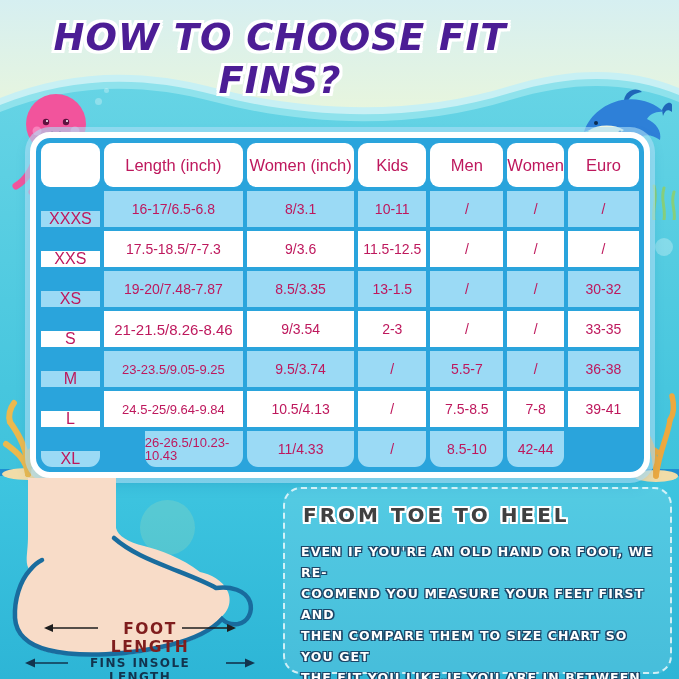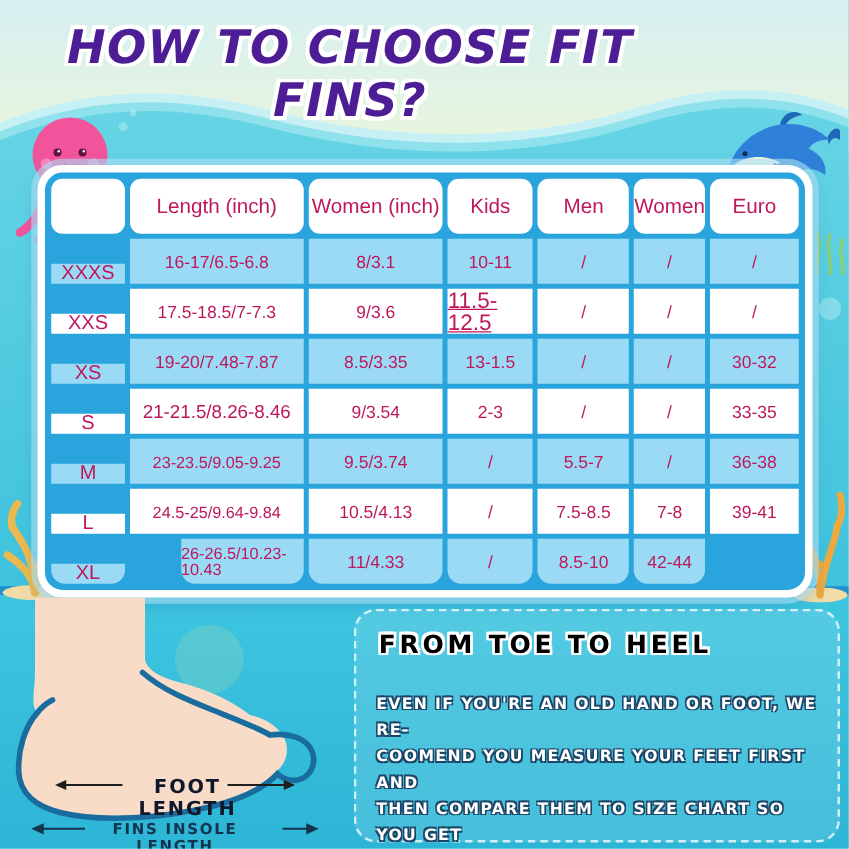--- a/index.html
+++ b/index.html
@@ -32,33 +32,33 @@
   .cell.head{border-radius:9px;font-size:16.5px;}
   .cell.alt{background:#9bdaf5;}
   .cell.rowlabel{font-size:16px;margin-top:20px;}
   .cell.lastrow{border-bottom-left-radius:11px;border-bottom-right-radius:11px;}
 
   
   .panel{position:absolute;left:283px;top:487px;width:389px;height:187px;box-sizing:border-box;
     border:2px dashed rgba(255,255,255,.75);border-radius:18px;
     background:rgba(255,255,255,.12);padding:12px 16px;}
   .panel-heading{font-family:"DejaVu Sans",sans-serif;font-weight:800;font-size:20px;
-    letter-spacing:3px;color:#000000;margin:2px 0 25px 2px;
+    letter-spacing:3px;color:#404040;margin:2px 0 14px 2px;
     text-shadow:-2px -2px 0 #fff,2px -2px 0 #fff,-2px 2px 0 #fff,2px 2px 0 #fff,
       0 -2px 0 #fff,0 2px 0 #fff,-2px 0 0 #fff,2px 0 0 #fff;}
   .panel-body{font-family:"DejaVu Sans",sans-serif;font-weight:700;font-size:12.5px;
     letter-spacing:1.1px;line-height:21px;color:#ffffff;white-space:pre-line;
     text-shadow:-1.3px -1.3px 0 #1c4668,1.3px -1.3px 0 #1c4668,
       -1.3px 1.3px 0 #1c4668,1.3px 1.3px 0 #1c4668;}
 
   
   .foot-svg{position:absolute;left:10px;top:478px;width:260px;height:200px;}
   .label-foot-length{position:absolute;left:95px;top:620px;width:110px;text-align:center;
     font-family:"DejaVu Sans",sans-serif;font-weight:700;font-size:15.5px;
-    letter-spacing:1.5px;color:#0f172a;}
+    letter-spacing:1.5px;color:#7f1d1d;}
   .label-insole{position:absolute;left:70px;top:656px;width:140px;text-align:center;
     font-family:"DejaVu Sans",sans-serif;font-weight:700;font-size:12px;
     letter-spacing:1.4px;color:#12344e;}
 
   
   .octopus{position:absolute;left:8px;top:88px;}
   .dolphin{position:absolute;left:580px;top:86px;}
   .coral-left{position:absolute;left:0px;top:388px;}
   .coral-right{position:absolute;left:632px;top:386px;}
   .seaweed{position:absolute;left:648px;top:178px;}
@@ -168,21 +168,21 @@
         <div class="cell alt rowlabel">XXXS</div>
         <div class="cell alt">16-17/6.5-6.8</div>
         <div class="cell alt">8/3.1</div>
         <div class="cell alt">10-11</div>
         <div class="cell alt">/</div>
         <div class="cell alt">/</div>
         <div class="cell alt">/</div>
         <div class="cell rowlabel">XXS</div>
         <div class="cell">17.5-18.5/7-7.3</div>
         <div class="cell">9/3.6</div>
-        <div class="cell" style="font-size: 18px; text-decoration: underline;">11.5-12.5</div>
+        <div class="cell" style="font-size: 14px;">11.5-12.5</div>
         <div class="cell">/</div>
         <div class="cell">/</div>
         <div class="cell">/</div>
         <div class="cell alt rowlabel">XS</div>
         <div class="cell alt">19-20/7.48-7.87</div>
         <div class="cell alt">8.5/3.35</div>
         <div class="cell alt">13-1.5</div>
         <div class="cell alt">/</div>
         <div class="cell alt">/</div>
         <div class="cell alt">30-32</div>

